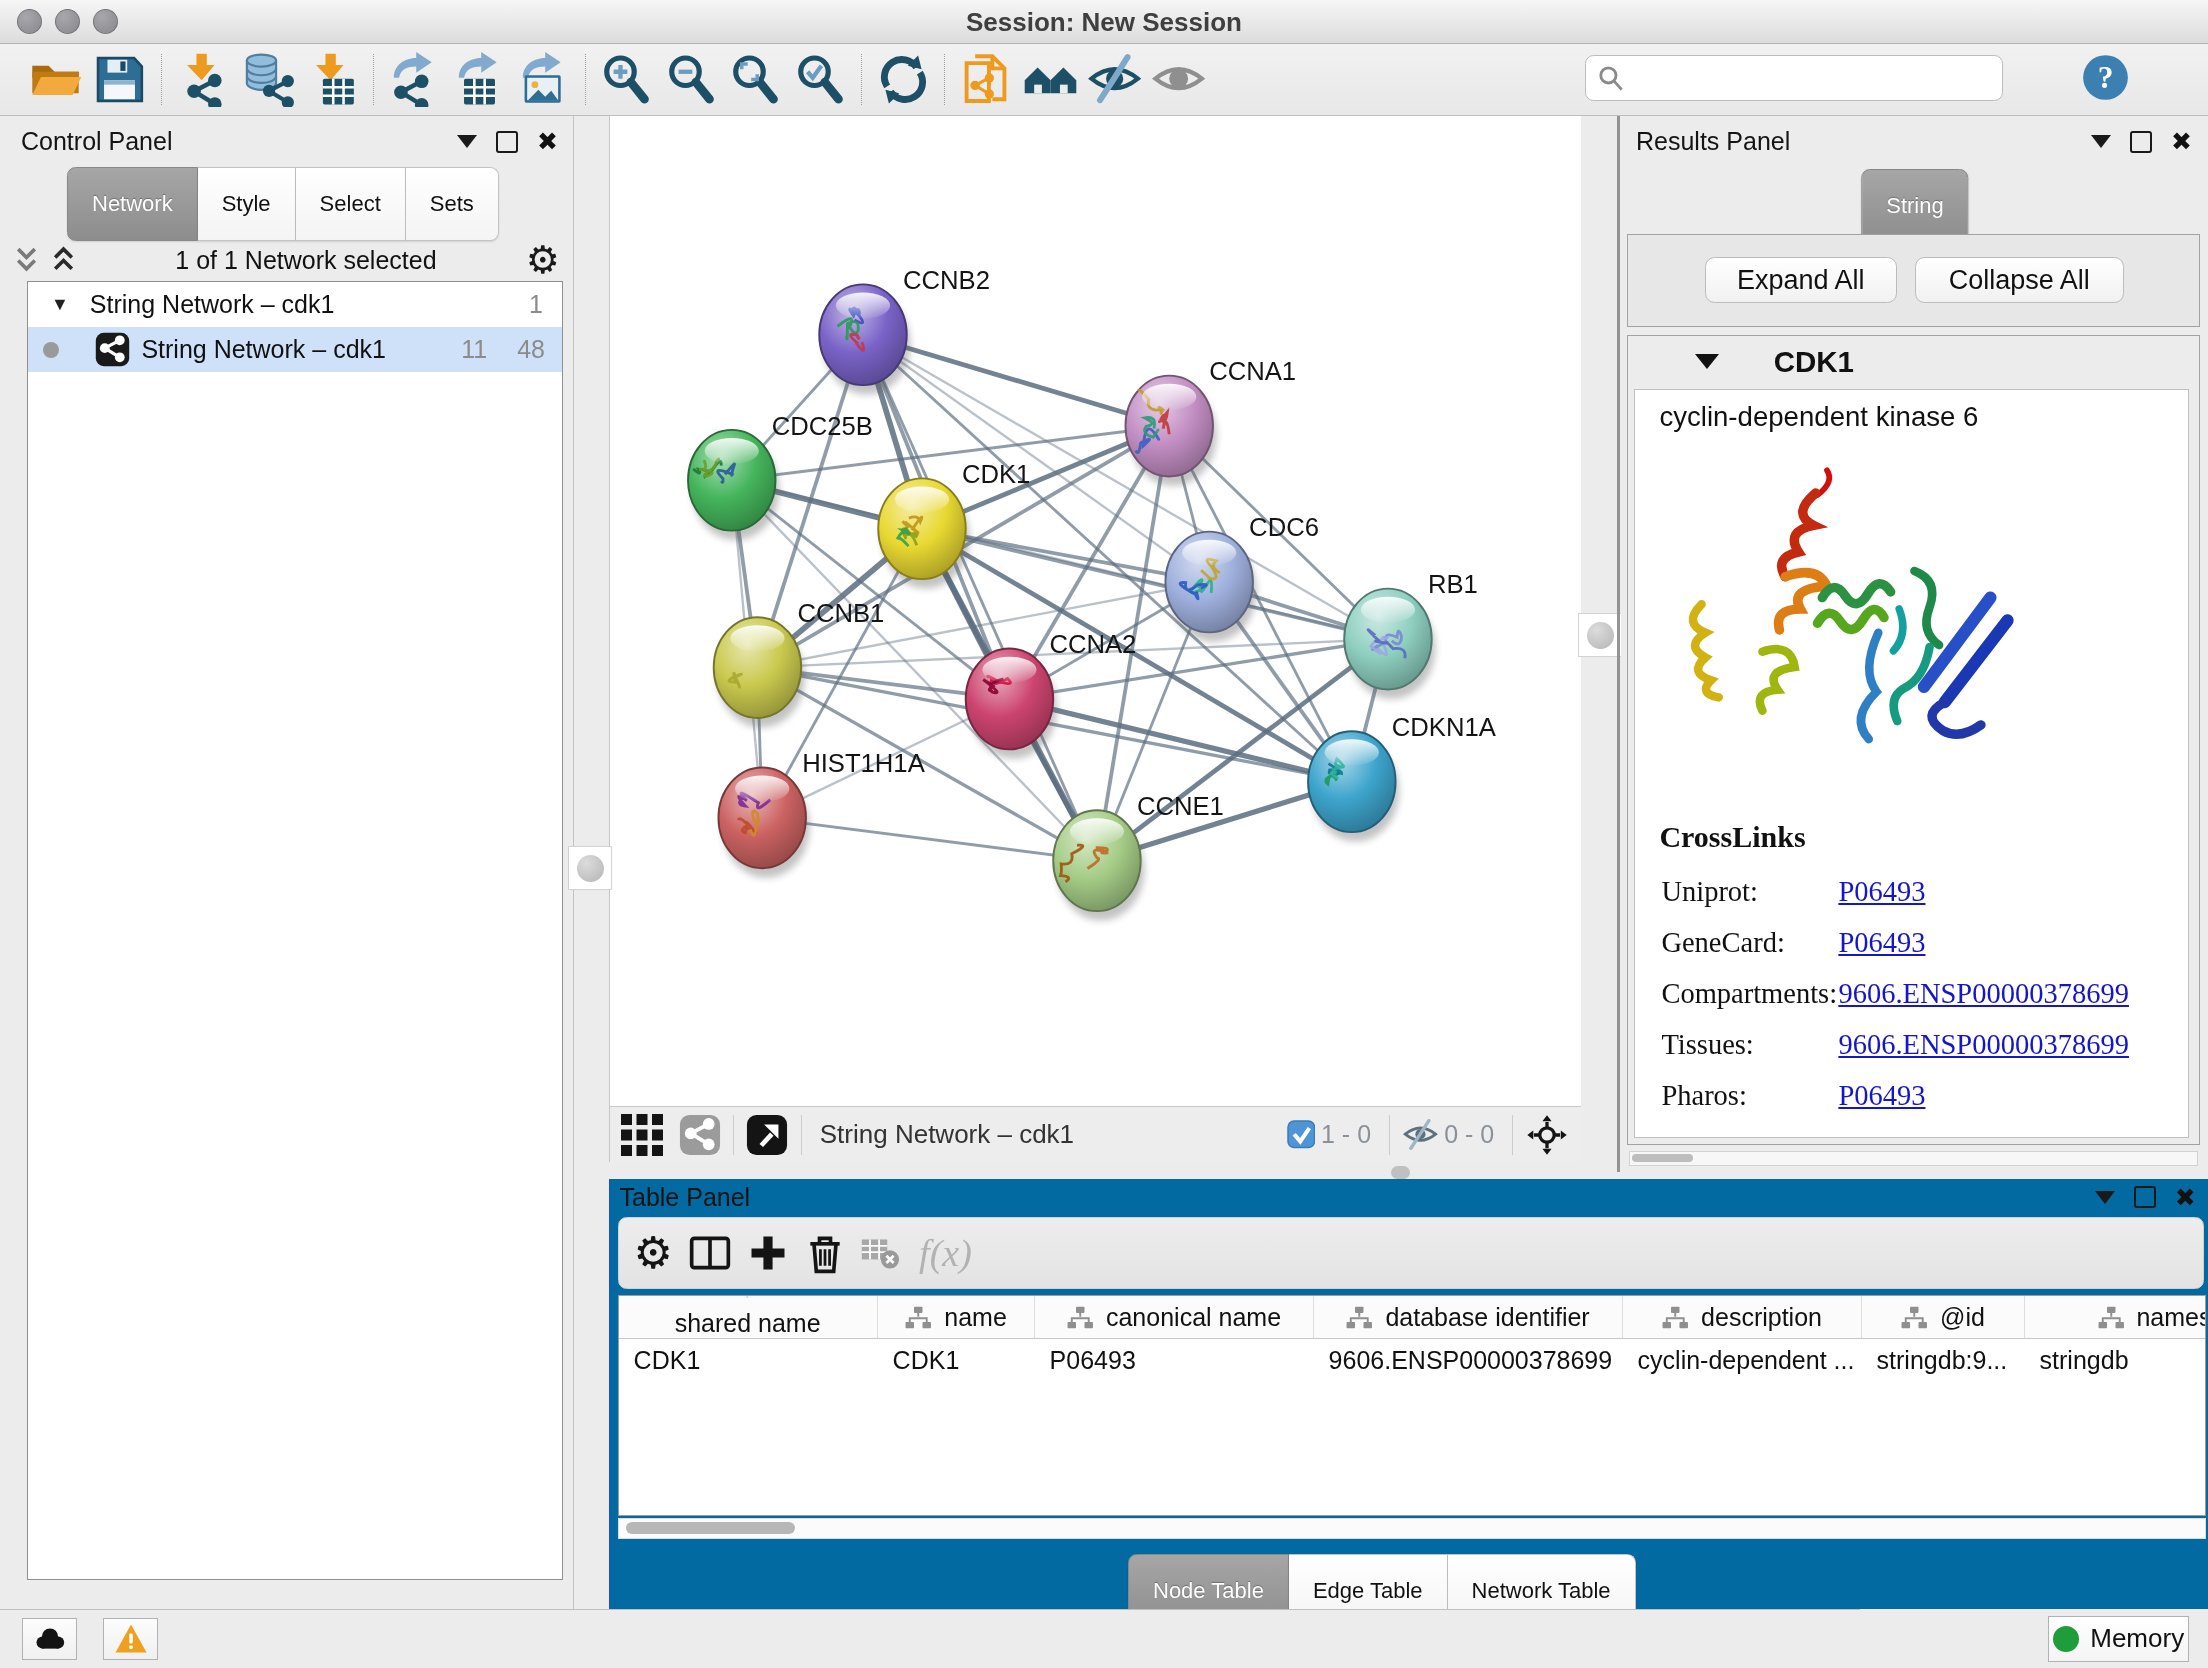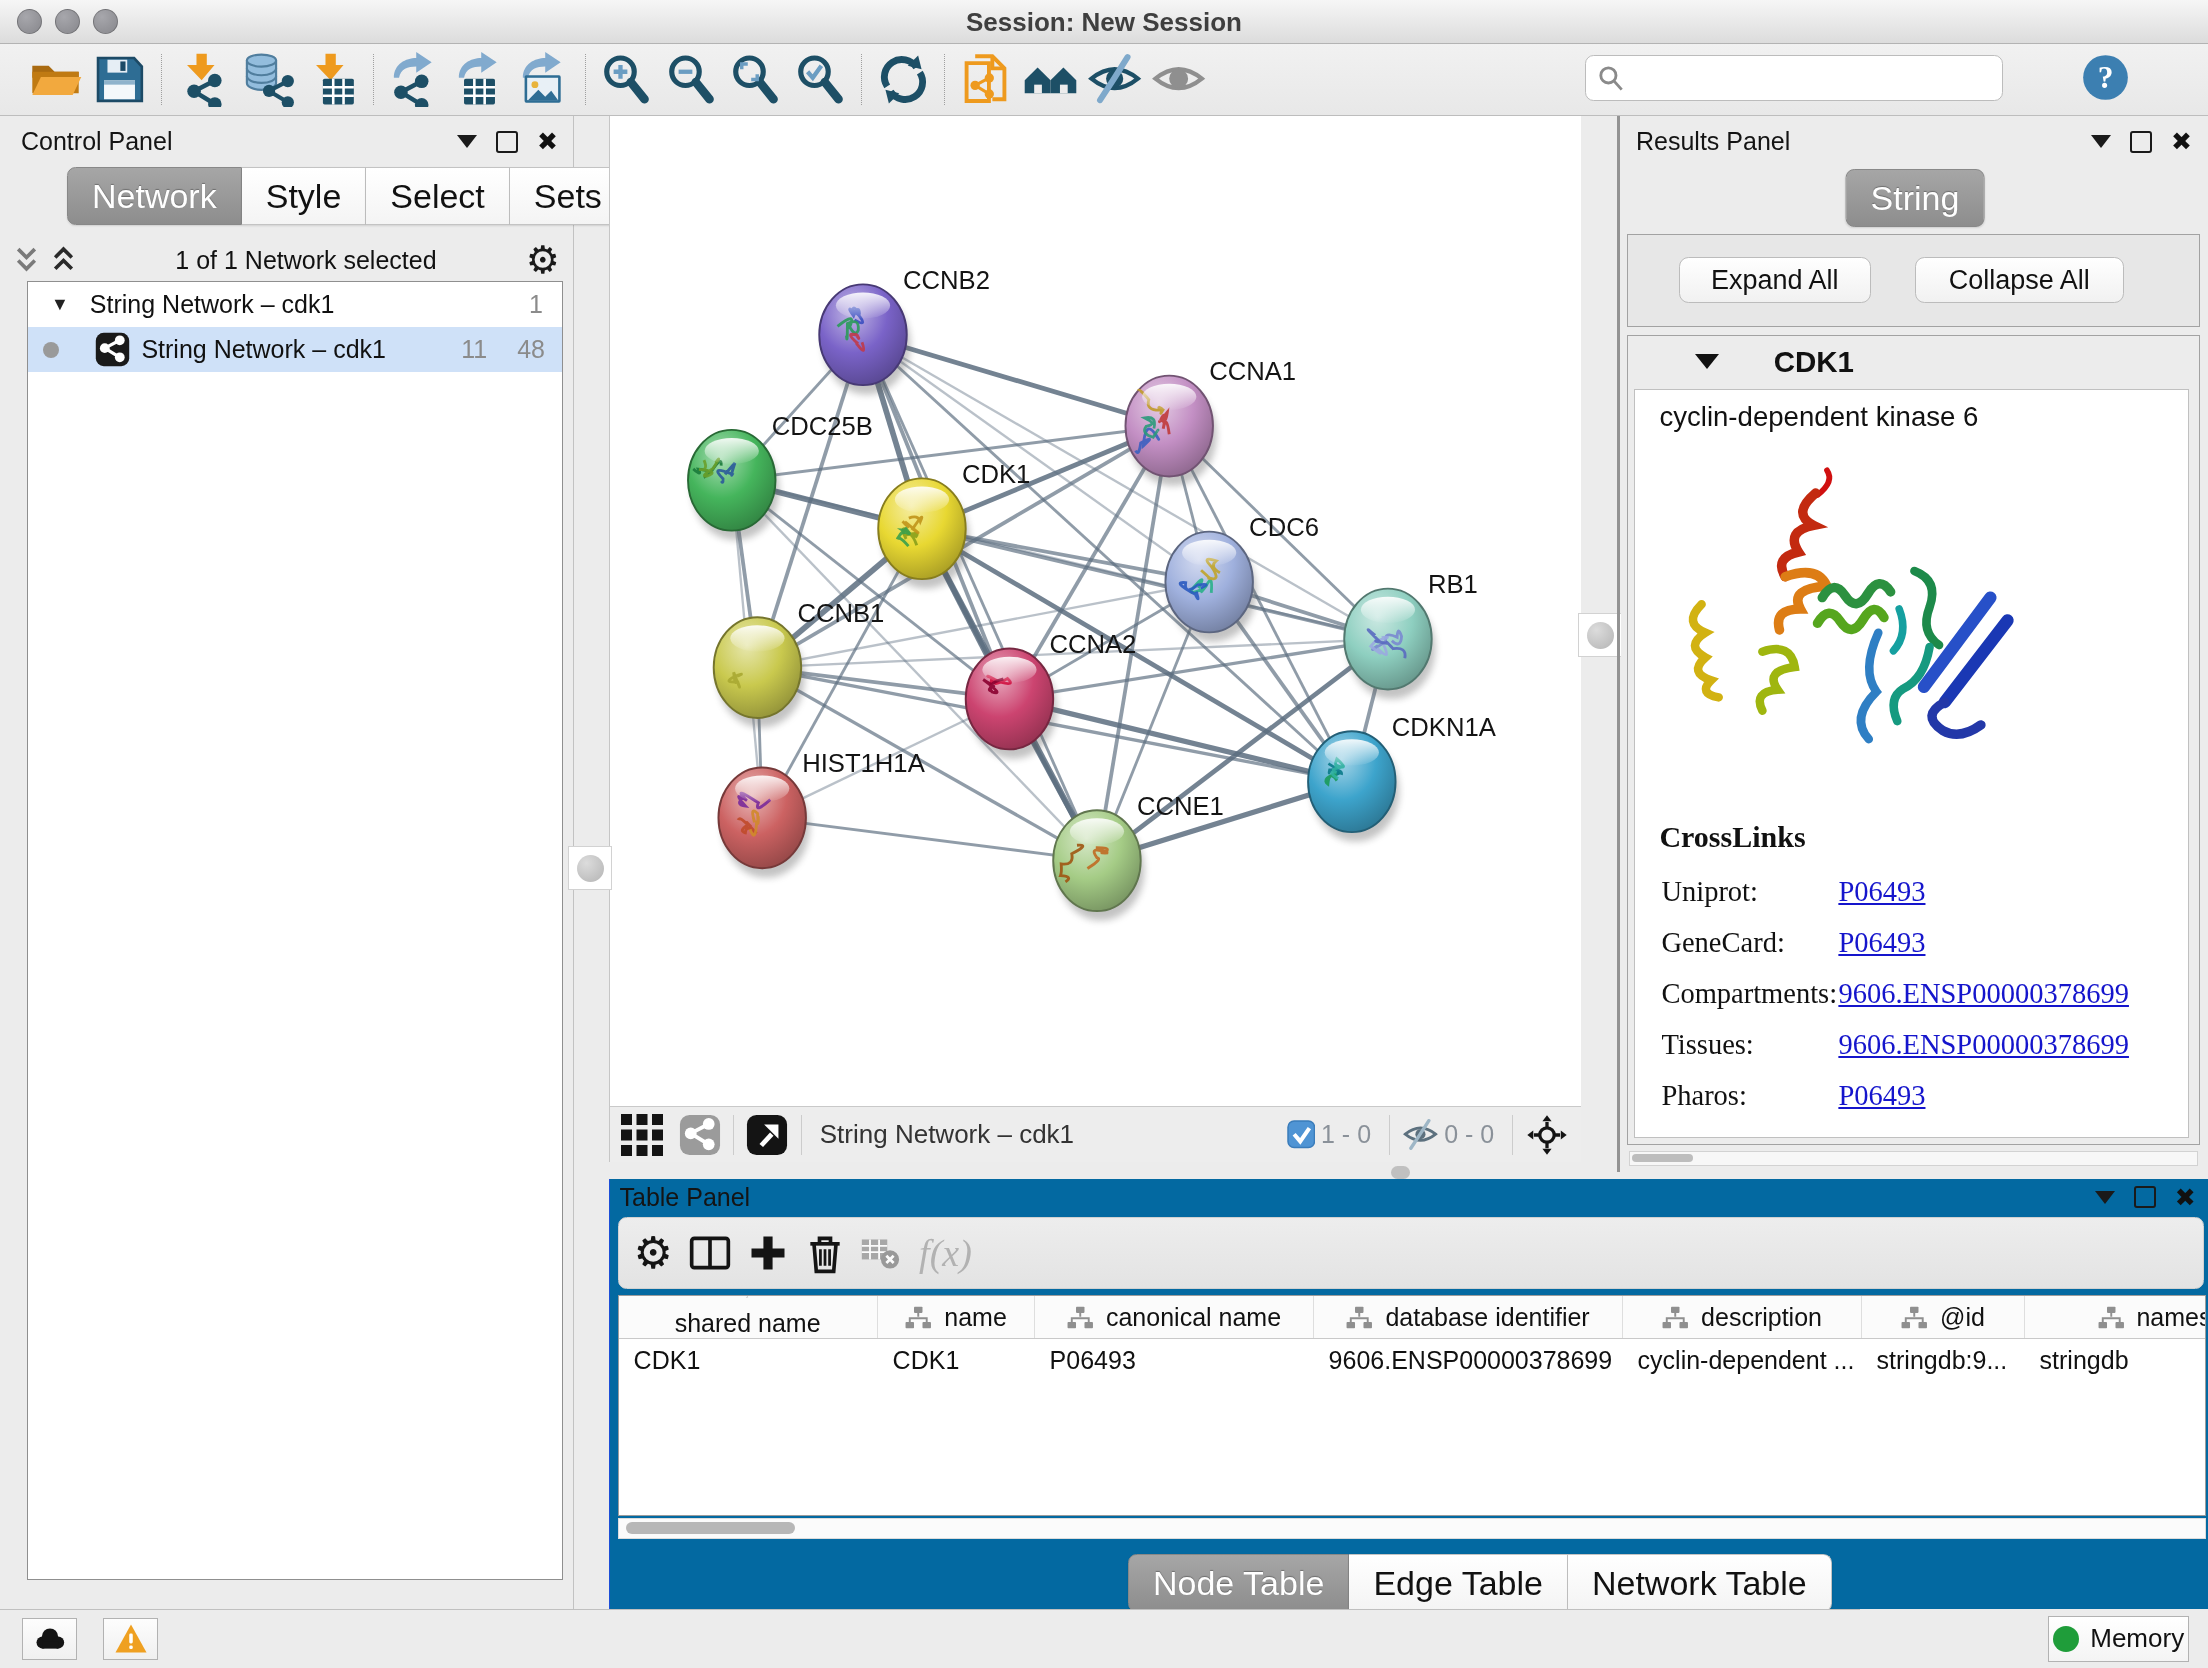--- a/index.html
+++ b/index.html
@@ -30,21 +30,21 @@
   .panel-title{font-size:25px;color:#141414}
   .win-btns{display:flex;align-items:center;gap:19px}
   .pb-menu{width:0;height:0;border-left:10.5px solid transparent;border-right:10.5px solid transparent;border-top:13.3px solid #1a1a1a}
   .pb-float{width:18px;height:18px;border:2.9px solid #1a1a1a;border-radius:2.9px}
   .pb-close{font-size:25px;font-weight:bold;color:#111;line-height:21px}
   
   .control-panel{position:absolute;left:0;top:116px;width:574px;height:1493px;background:#ececec;
     border-right:1px solid #c2c2c2;box-sizing:border-box}
   .cp-title-row{position:absolute;left:21px;top:11.4px;right:15px;display:flex;justify-content:space-between;align-items:center}
   .tabs{display:flex}
-  .tab{height:48px;line-height:48px;padding:4px 24px;font-size:34px;color:#111;background:linear-gradient(#ffffff,#f4f4f4);
+  .tab{height:48px;line-height:48px;padding:12px 24px;font-size:22px;color:#111;background:linear-gradient(#ffffff,#f4f4f4);
     border:1px solid #c3c3c3;border-left:none;box-shadow:0 1px 1.9px rgba(0,0,0,.12)}
   .tab:first-child{border-left:1px solid #c3c3c3;border-radius:8.6px 0 0 8.6px}
   .tab:last-child{border-radius:0 8.6px 8.6px 0}
   .tab.sel{background:linear-gradient(#a6a6a6,#8d8d8d);color:#fff;border-color:#888;text-shadow:0 -1px 1px rgba(0,0,0,.3)}
   .cp-tabs{position:absolute;left:67px;top:51px}
   .cp-header{position:absolute;left:13.3px;right:13.3px;top:122px;height:44px;display:flex;align-items:center}
   .cp-header .chev{width:27px;height:28.5px;margin-right:9.5px}
   .cp-header .summary{flex:1;text-align:center;font-size:25px;color:#111}
   .cp-gear{font-family:"DejaVu Sans",sans-serif;font-size:38px;color:#1a1a1a;line-height:38px}
   .cp-list{position:absolute;left:27px;top:165px;width:536px;height:1299px;background:#fff;
@@ -688,21 +688,21 @@
     <span class="win-btns">
       <span class="pb-menu"></span>
       <span class="pb-float"></span>
       <span class="pb-close">✖</span>
     </span>
   </div>
   <div class="tabs rp-tab">
     <span class="tab sel">String</span>
   </div>
   <div class="rp-box1">
-    <button class="rp-btn" style="left:51px;top:22px;width:192px">Expand All</button>
+    <button class="rp-btn" style="left:77px;top:22px;width:192px">Expand All</button>
     <button class="rp-btn" style="left:287px;top:22px;width:209px">Collapse All</button>
   </div>
   <div class="rp-box2">
     <div class="rp-entry-head">
       <span class="disc"></span>
       <span class="name">CDK1</span>
     </div>
     <div class="rp-inner">
       <div class="rp-desc">cyclin-dependent kinase 6</div>
       <div class="protein">

